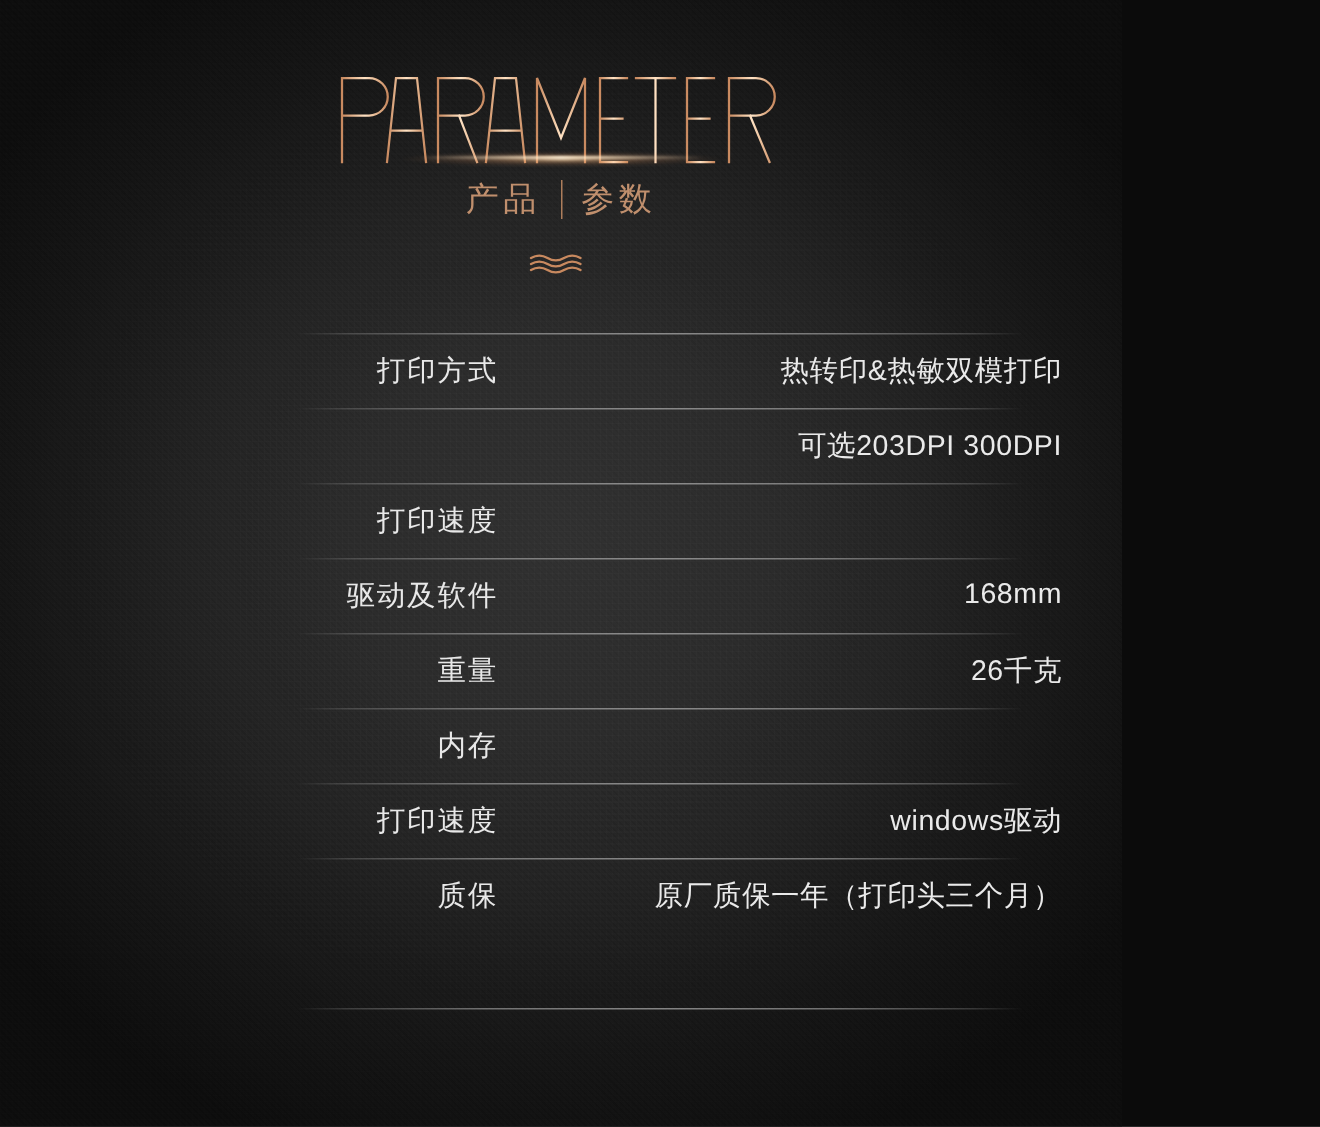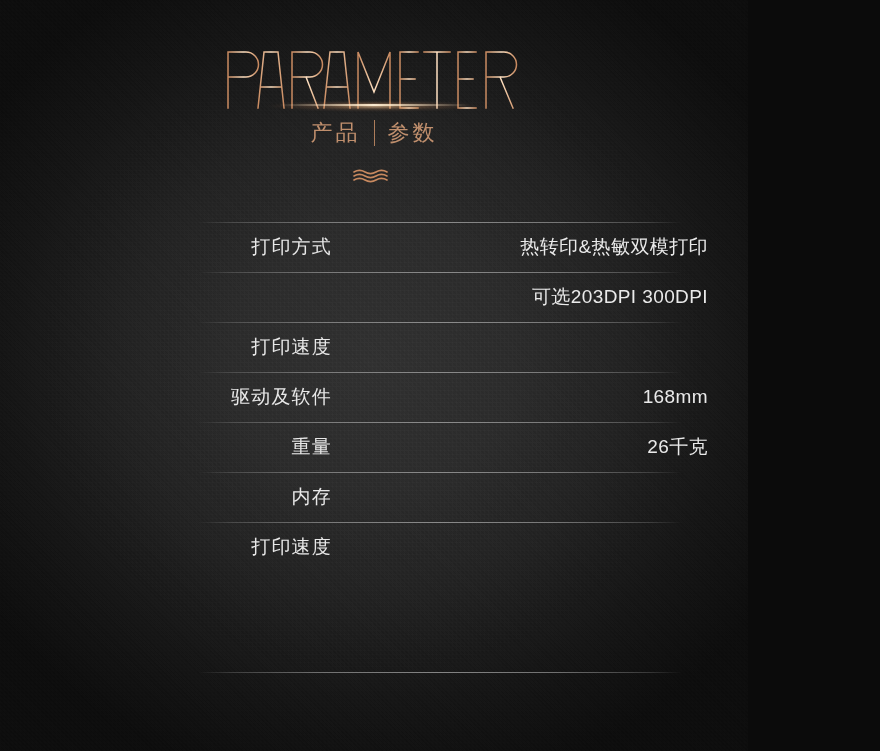--- a/index.html
+++ b/index.html
@@ -293,19 +293,24 @@
       <div class="spec-label">重量</div>
       <div class="spec-value">26千克</div>
     </div>
 
     <div class="spec-row">
       <div class="spec-label">内存</div>
     </div>
 
     <div class="spec-row">
       <div class="spec-label">打印速度</div>
-    </div>
-
+      <div class="spec-value">windows驱动</div>
+    </div>
+
+    <div class="spec-row">
+      <div class="spec-label">质保</div>
+      <div class="spec-value">原厂质保一年（打印头三个月）</div>
+    </div>
 
     <div id="table-end-line"></div>
   </div>
 
 </div>
 
 </body></html>

